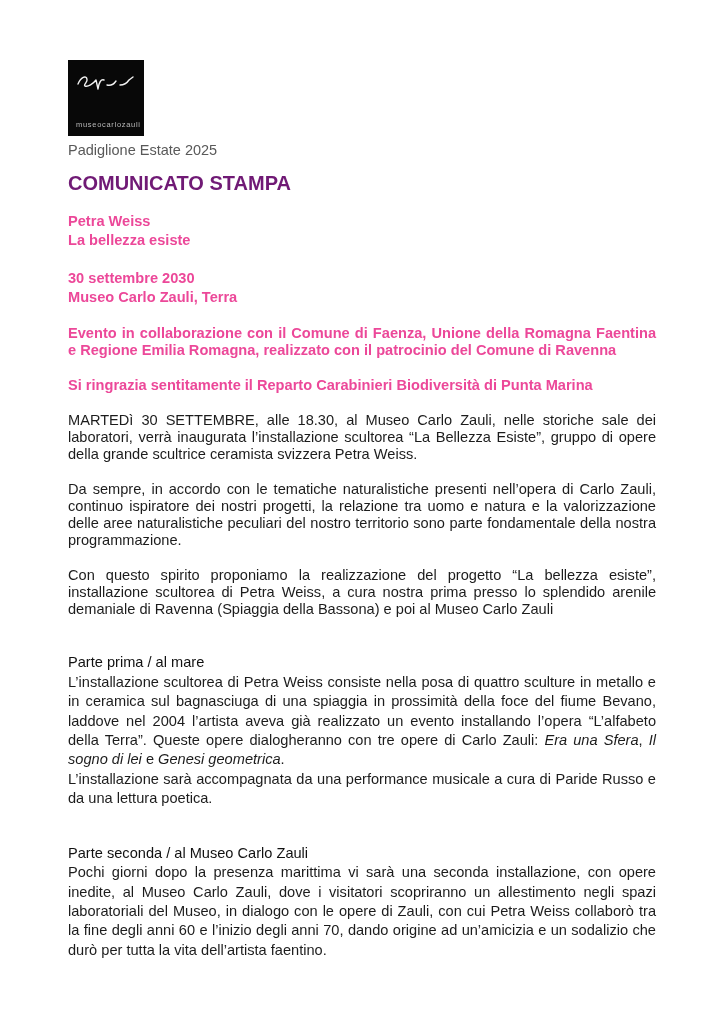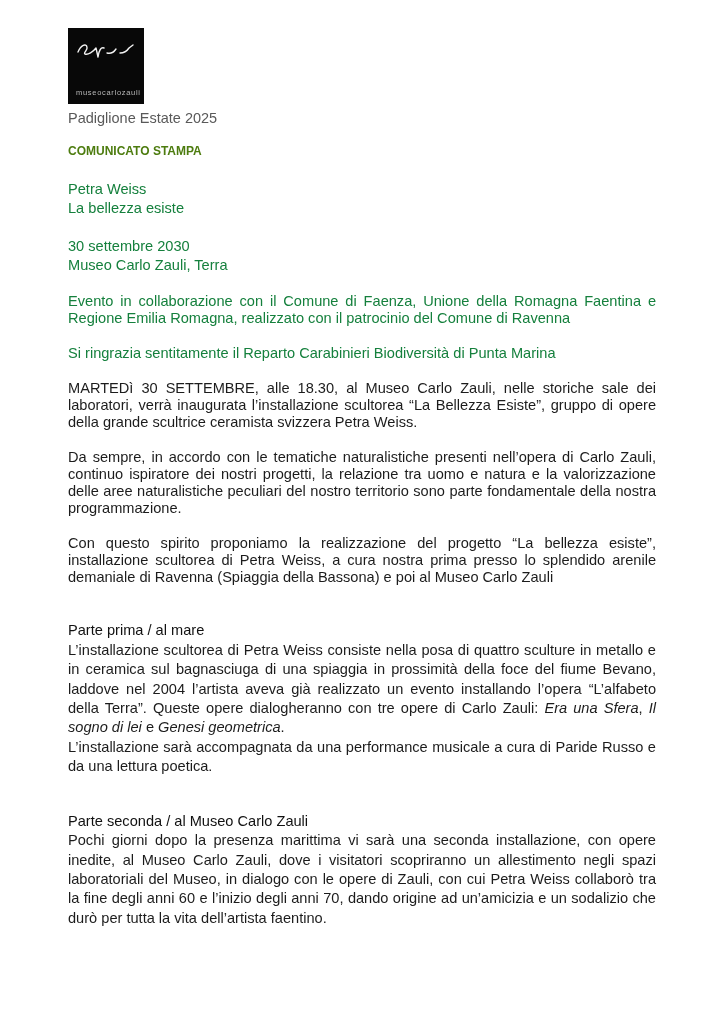--- a/index.html
+++ b/index.html
@@ -6,21 +6,21 @@
     margin: 0;
     padding: 0;
     background: #ffffff;
   }
   .page {
     position: relative;
     width: 724px;
     height: 1024px;
     background: #ffffff;
     box-sizing: border-box;
-    padding: 28px 68px 0 68px;
+    padding: 60px 68px 0 68px;
     font-family: "Liberation Sans", sans-serif;
     color: #1c1c1c;
     overflow: hidden;
   }
   .logo {
     position: relative;
     width: 76px;
     height: 76px;
     background: #080808;
     margin: 0 0 5px 0;
@@ -40,33 +40,33 @@
   }
   .subtitle {
     margin: 0 0 14px 0;
     font-size: 14.5px;
     line-height: 19.4px;
     color: #595959;
     font-weight: 400;
   }
   .doc-title {
     margin: 0 0 18px 0;
-    font-size: 12px;
+    font-size: 20px;
     line-height: 19.4px;
     font-weight: 700;
-    color: #4d7c0f;
+    color: #701a75;
   }
   .block {
     margin: 0 0 18px 0;
     font-size: 14.6px;
     line-height: 19.4px;
   }
   .bold {
-    font-weight: 400;
-    color: #15803d;
+    font-weight: 700;
+    color: #ec4899;
   }
   .para {
     margin: 0 0 18px 0;
     font-size: 14.6px;
     line-height: 17px;
     text-align: justify;
   }
   .section {
     margin: 0 0 18px 0;
   }

